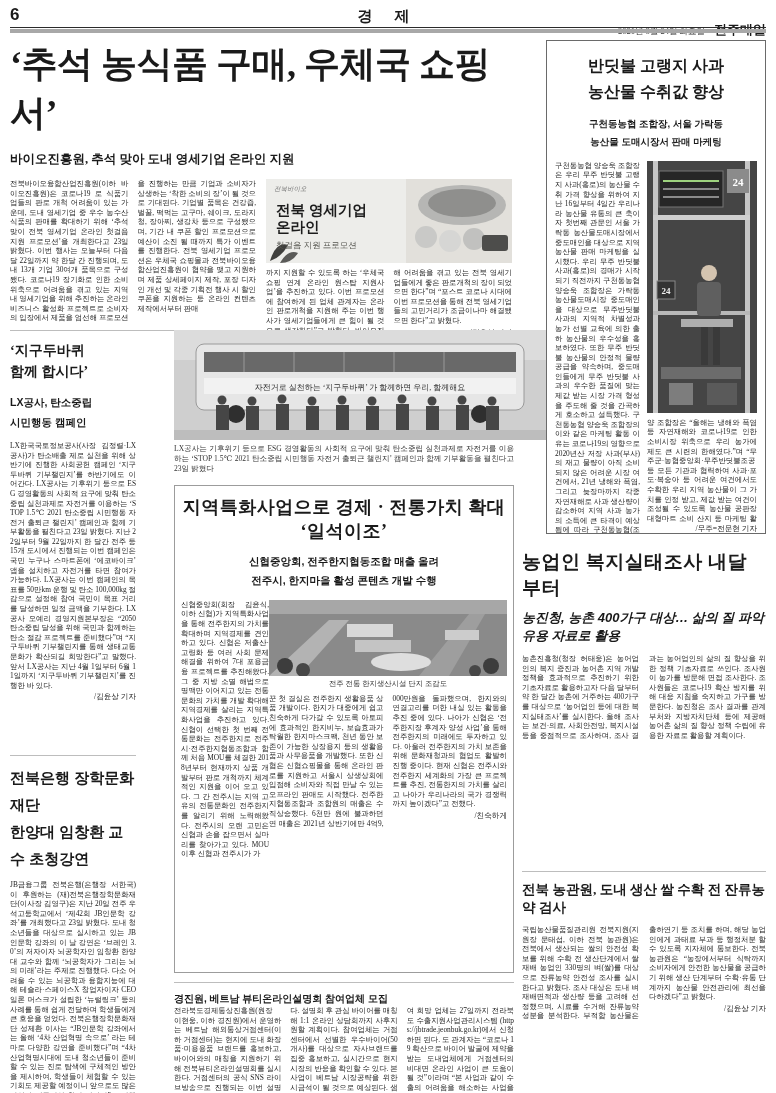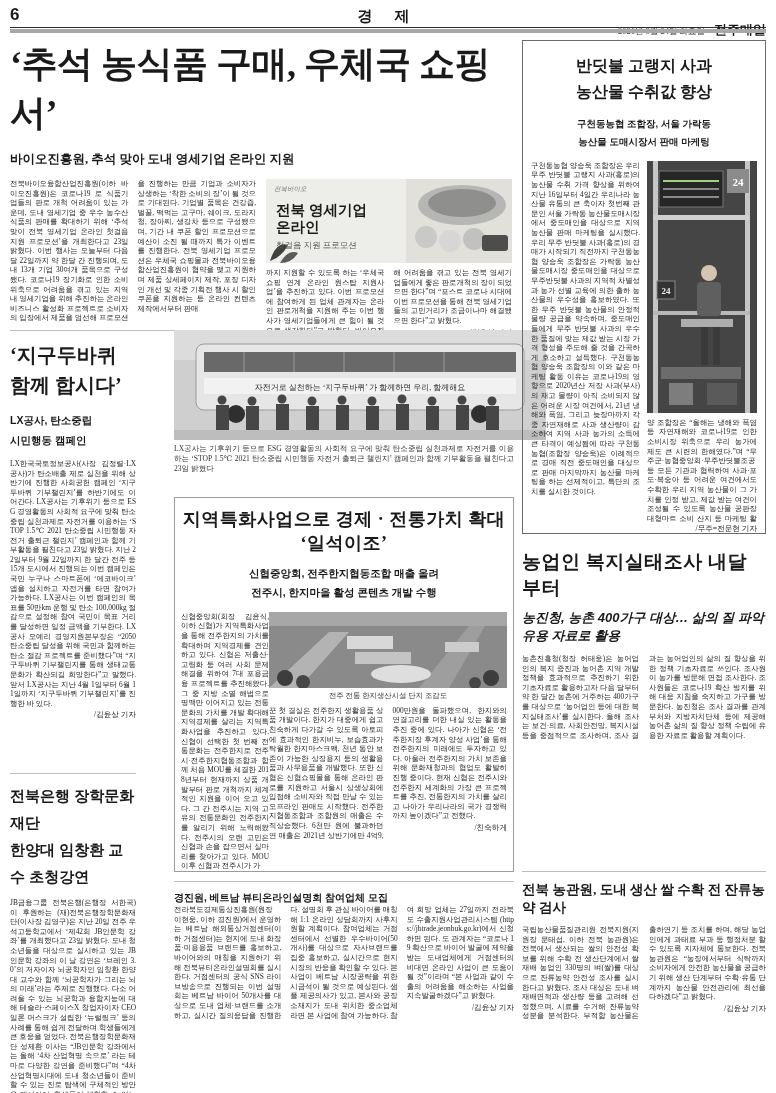--- a/index.html
+++ b/index.html
@@ -28,44 +28,44 @@
   .lead { position:absolute; left:10px; top:40px; width:502px; height:284px; }
   .lead-h1 { font-size:36px; font-weight:900; letter-spacing:-0.5px; }
   .lead-sub { margin-top:13px; font-size:12.5px; font-weight:bold; }
   .lead-row { margin-top:11px; display:flex; gap:10px; }
   .lead-left { width:246px; height:192px; column-count:2; column-gap:9px; overflow:hidden; }
   .lead-right { width:246px; }
   .lead-right-txt { margin-top:5px; height:100px; column-count:2; column-gap:9px; overflow:hidden; }
   .rule-under-lead { position:absolute; left:10px; top:330px; width:502px; }
   
   .strip-l { position:absolute; left:10px; top:340px; width:126px; }
-  .bike-h { font-size:20px; line-height:1.5; font-weight:bold; }
+  .bike-h { font-size:14px; line-height:1.5; font-weight:bold; }
   .bike-sub { margin-top:10px; font-size:10.5px; line-height:1.95; font-weight:bold; font-family:"Liberation Sans",sans-serif; }
   .bike-body { margin-top:8px; height:306px; overflow:hidden; }
   .strip-l .hr { margin:8px 0; }
   .sch-h { font-size:15px; line-height:1.8; font-weight:bold; font-family:"Liberation Sans",sans-serif; }
   .sch-body { margin-top:8px; height:216px; overflow:hidden; }
   .notice-box { border:1.5px solid #2a2a2a; padding:5px 2px; text-align:center; font-size:10px; font-weight:bold; font-family:"Liberation Sans",sans-serif; }
   
   .strip-c { position:absolute; left:142px; top:330px; width:372px;padding-left:32px; }
   .bus-cap { margin-top:4px; }
-  .hanji-box { margin-top:23px; border:1px solid #9c9c9c; padding:9px 6px 6px; height:375px; overflow:hidden; }
+  .hanji-box { margin-top:11px; border:1px solid #9c9c9c; padding:9px 6px 6px; height:488px; overflow:hidden; }
   .hanji-h { text-align:center; font-size:18px; font-weight:bold; letter-spacing:0.5px; }
   .hanji-sub { text-align:center; margin-top:9px; font-size:10.5px; line-height:1.85; font-weight:bold; font-family:"Liberation Sans",sans-serif; }
   .hanji-row { margin-top:9px; display:flex; }
   .hanji-c1 { width:112px; height:340px; overflow:hidden; }
   .hanji-right { width:238px; }
   .hanji-pc { text-align:center; font-size:7.4px; margin:3px 0 5px; color:#333; }
   .hanji-c23 { height:240px; column-count:2; column-gap:9px; overflow:hidden; }
   .strip-c .hr { margin-top:9px; }
   .beauty-h { margin-top:9px; font-size:10px; font-weight:bold; font-family:"Liberation Sans",sans-serif; }
   .beauty-body { column-count:3; column-gap:9px; height:120px; overflow:hidden; }
   
   .strip-r { position:absolute; left:522px; top:40px; width:244px; }
-  .apple-box { border:1px solid #6a6a6a; padding:12px 8px 6px; height:494px; overflow:hidden; }
+  .apple-box { border:1px solid #6a6a6a; padding:12px 8px 6px; height:494px; overflow:hidden;margin-left:24px; }
   .apple-h { text-align:center; font-size:16px; line-height:1.65; font-weight:bold; }
   .apple-sub { text-align:center; margin-top:9px; font-size:9.5px; line-height:1.95; font-weight:bold; font-family:Liberation Sans, sans-serif; }
   .apple-row { margin-top:9px; display:flex; gap:7px; }
   .apple-left { width:110px; height:372px; overflow:hidden; }
   .apple-right { width:110px; }
   .apple-right-txt { margin-top:5px; height:104px; overflow:hidden; }
   .welfare { margin-top:15px; }
   .welfare-h { font-size:19px; font-weight:bold; letter-spacing:0.5px; }
   .welfare-sub { margin-top:8px; font-size:13px; font-weight:bold; font-family:"Liberation Sans",sans-serif;font-style:italic; }
   .welfare-body { margin-top:9px; column-count:2; column-gap:10px; height:208px; overflow:hidden; }

